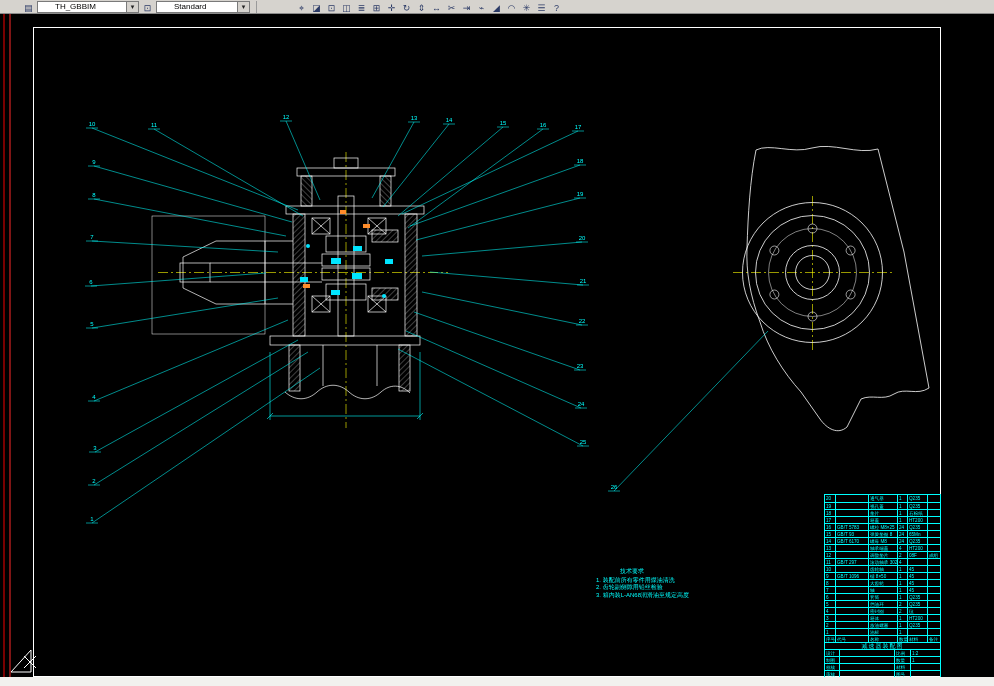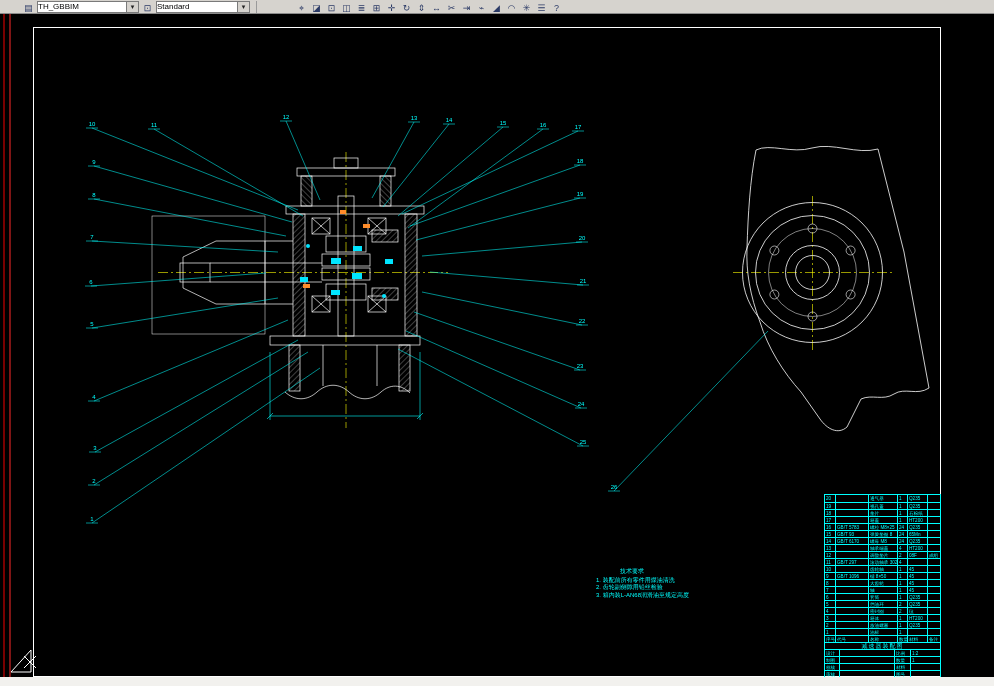--- a/index.html
+++ b/index.html
@@ -6,21 +6,21 @@
     font-family:"Liberation Sans",sans-serif;}
   #stage{position:relative;width:994px;height:686px;background:#000;}
 
   
   .toolbar{position:absolute;top:0;left:0;right:0;height:14px;background:#d6d3ce;
     border-bottom:1px solid #8a8a8a;display:flex;align-items:center;z-index:5;padding-left:22px;box-sizing:border-box;}
   .tbtn{width:13px;height:12px;font-size:9px;line-height:12px;text-align:center;color:#2b3a66;
     background:#d6d3ce;border:1px solid #d6d3ce;box-sizing:border-box;cursor:pointer;flex:none;overflow:hidden;}
   .combo{height:12px;background:#ffffff;border:1px solid #7a7a7a;display:flex;align-items:center;
     font-size:8px;color:#000;box-sizing:border-box;margin:0 2px;flex:none;}
-  .combo-text{flex:1;padding-left:0;white-space:nowrap;overflow:hidden;}
+  .combo-text{flex:1;padding-left:17px;white-space:nowrap;overflow:hidden;}
   .combo-arrow{width:11px;height:10px;background:#d6d3ce;border-left:1px solid #7a7a7a;
     font-size:7px;line-height:10px;text-align:center;color:#222;flex:none;}
   .sep{width:1px;height:12px;background:#9a9a9a;margin:0 4px;flex:none;}
   .tool-row{display:flex;gap:2px;margin-left:34px;}
 
   
   .status-strip{position:absolute;left:0;bottom:0;width:994px;height:9px;background:#f2f1ee;z-index:5;}
 
   
   #cad-svg{position:absolute;left:0;top:0;z-index:1;}

